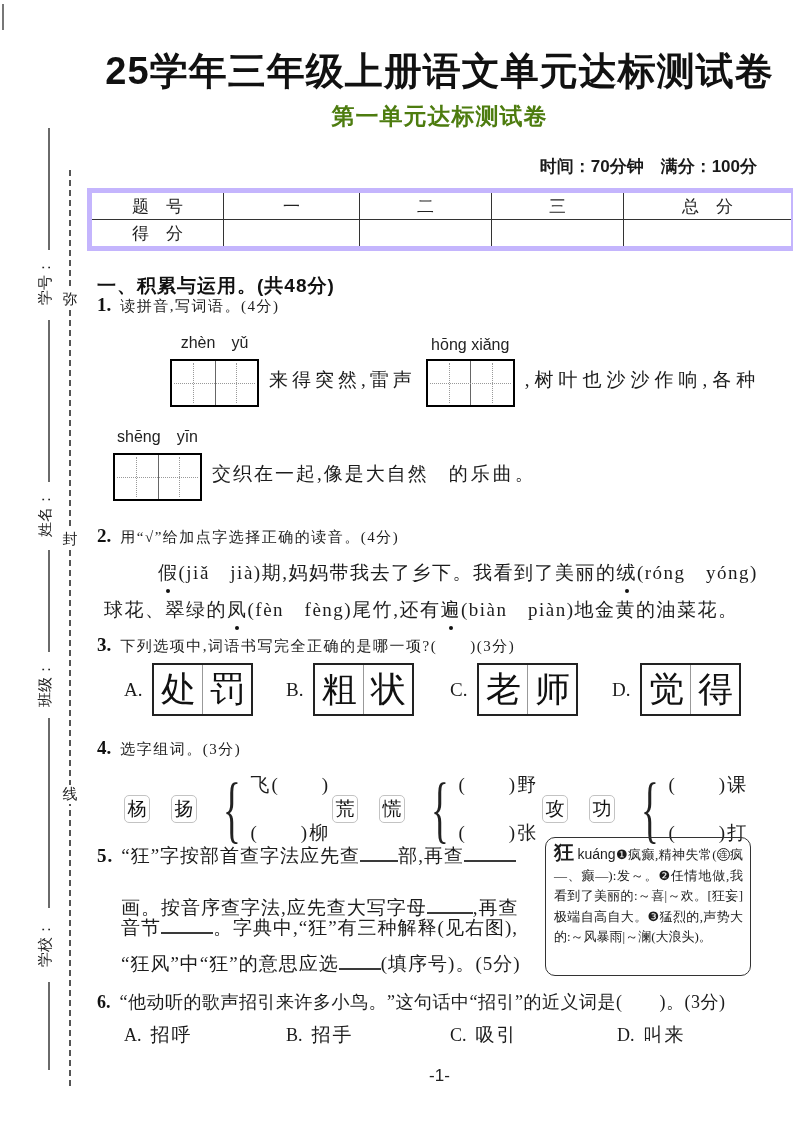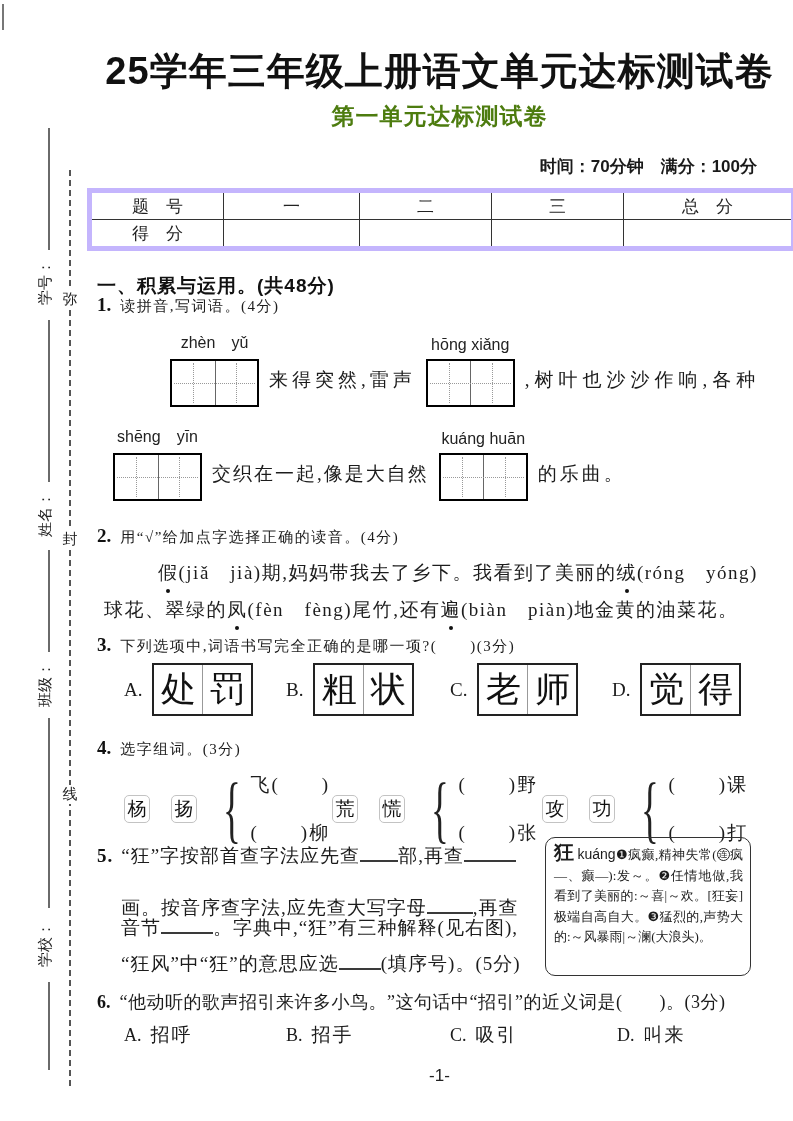--- a/index.html
+++ b/index.html
@@ -184,29 +184,20 @@
     <div class="punit">
       <span class="pinyin">shēng　yīn</span>
       <div class="wbox">
         <i class="vd" style="left:25%"></i>
           <i class="vd" style="left:75%"></i>
           <i class="vmid"></i>
           <i class="hd"></i>
       </div>
     </div>
     <span class="fillt" style="letter-spacing:2px;">交织在一起,像是大自然</span>
-    <div class="punit">
-      <span class="pinyin">kuáng huān</span>
-      <div class="wbox">
-        <i class="vd" style="left:25%"></i>
-          <i class="vd" style="left:75%"></i>
-          <i class="vmid"></i>
-          <i class="hd"></i>
-      </div>
-    </div>
     <span class="fillt" style="letter-spacing:3px;">的乐曲。</span>
   </div>
 
   <div class="qhead" style="left:97px;top:525px;">
     <span class="qnum">2.</span>
     <span class="qtext">用“√”给加点字选择正确的读音。(4分)</span>
   </div>
   <div class="qline" style="left:158px;top:560px;letter-spacing:1.5px;">
     <span class="dotted">假</span><span>(jiǎ　jià)期,妈妈带我去了乡下。我看到了美丽的</span><span class="dotted">绒</span><span>(róng　yóng)</span>
   </div>

